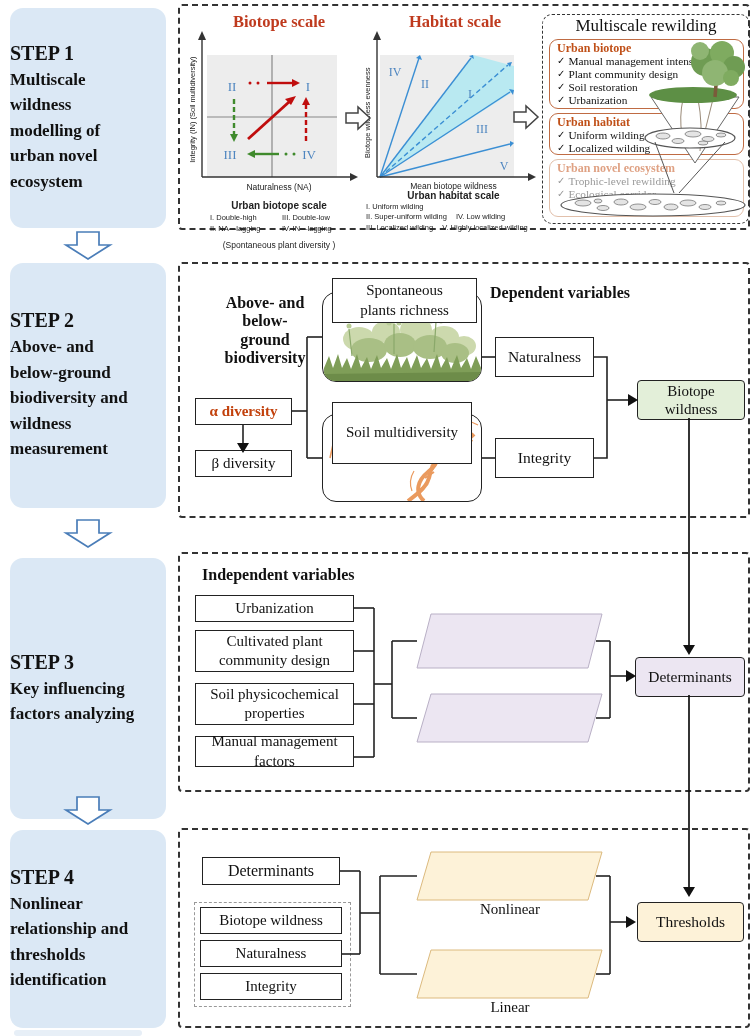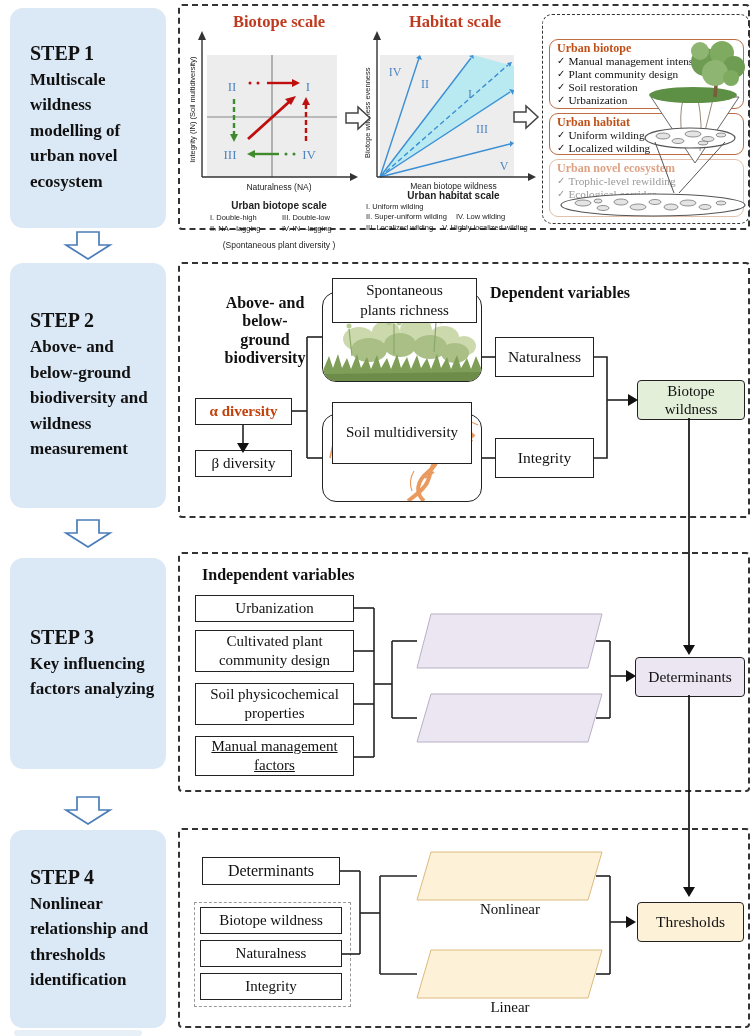--- a/index.html
+++ b/index.html
@@ -2,21 +2,21 @@
 <html><head>
 <meta charset="utf-8">
 <style>
   html,body{margin:0;padding:0;background:#fff;}
   #page{position:relative;width:756px;height:1036px;background:#fff;overflow:hidden;
         font-family:"Liberation Serif","DejaVu Serif",serif;color:#111;}
   .abs{position:absolute;}
   .pre{white-space:pre-line;}
   
   .step{position:absolute;left:10px;width:156px;background:#dbe8f5;border-radius:13px;
-        display:flex;flex-direction:column;justify-content:center;padding-left:20px;box-sizing:border-box;}
+        display:flex;flex-direction:column;justify-content:center;box-sizing:border-box;}
   .step-label{font-weight:bold;font-size:20px;margin-bottom:2px;}
   .step-desc{font-weight:bold;font-size:17px;line-height:1.5;white-space:pre-line;}
   
   .panel{position:absolute;left:178px;width:572px;border:2px dashed #333;border-radius:4px;box-sizing:border-box;}
   .psvg{position:absolute;left:0;top:0;z-index:3;pointer-events:none;}
   
   .box{position:absolute;border:1.5px solid #222;background:#fff;display:flex;align-items:center;
        justify-content:center;text-align:center;white-space:pre-line;font-size:15px;line-height:1.3;z-index:2;box-sizing:border-box;}
   .rnd{border-radius:4px;}
   .hdr{position:absolute;font-weight:bold;font-size:16px;z-index:2;}
@@ -64,21 +64,21 @@
 ecosystem</div>
   </div>
   <div class="step" style="top:263px;height:245px;">
     <div class="step-label">STEP 2</div>
     <div class="step-desc">Above- and
 below-ground
 biodiversity and
 wildness
 measurement</div>
   </div>
-  <div class="step" style="top:558px;height:211px;">
+  <div class="step" style="top:558px;height:261px;">
     <div class="step-label">STEP 3</div>
     <div class="step-desc">Key influencing
 factors analyzing</div>
   </div>
   <div class="step" style="top:830px;height:198px;">
     <div class="step-label">STEP 4</div>
     <div class="step-desc">Nonlinear
 relationship and
 thresholds
 identification</div>
@@ -169,20 +169,21 @@
         <span>II. Super-uniform wilding</span>
         <span>IV. Low wilding</span>
       </div>
       <div class="leg-row">
         <span>III. Localized wilding</span>
         <span>V. Highly localized wilding</span>
       </div>
     </div>
 
     <div id="rewild">
+      <div class="rw-title">Multiscale rewilding</div>
       <div class="rw-box" style="top:24px;height:70px;">
         <div class="rw-h">Urban biotope</div>
         <div class="rw-item">
             <span class="chk">✓</span>
             <span>Manual management intensity</span>
           </div>
         <div class="rw-item">
             <span class="chk">✓</span>
             <span>Plant community design</span>
           </div>
@@ -359,21 +360,21 @@
     </svg>
   </div>
 
   <div class="panel" style="top:552px;height:240px;">
     <div class="hdr" style="left:22px;top:12px;width:200px;">Independent variables</div>
     <div class="box" style="left:15px;top:41px;width:159px;height:27px;">Urbanization</div>
     <div class="box" style="left:15px;top:76px;width:159px;height:42px;">Cultivated plant
 community design</div>
     <div class="box" style="left:15px;top:129px;width:159px;height:42px;">Soil physicochemical
 properties</div>
-    <div class="box" style="left:15px;top:182px;width:159px;height:40px;text-decoration:underline;">Manual management
+    <div class="box" style="left:15px;top:182px;width:159px;height:31px;">Manual management
 factors</div>
 
     <svg class="psvg" width="572" height="240" viewBox="0 0 572 240">
       <g stroke="#222" stroke-width="1.6" fill="none">
         <line x1="174" y1="54" x2="194" y2="54"></line>
           <line x1="174" y1="97" x2="194" y2="97"></line>
         <line x1="174" y1="150" x2="194" y2="150"></line>
           <line x1="174" y1="203" x2="194" y2="203"></line>
         <line x1="194" y1="54" x2="194" y2="203"></line>
         <line x1="194" y1="130" x2="212" y2="130"></line>

